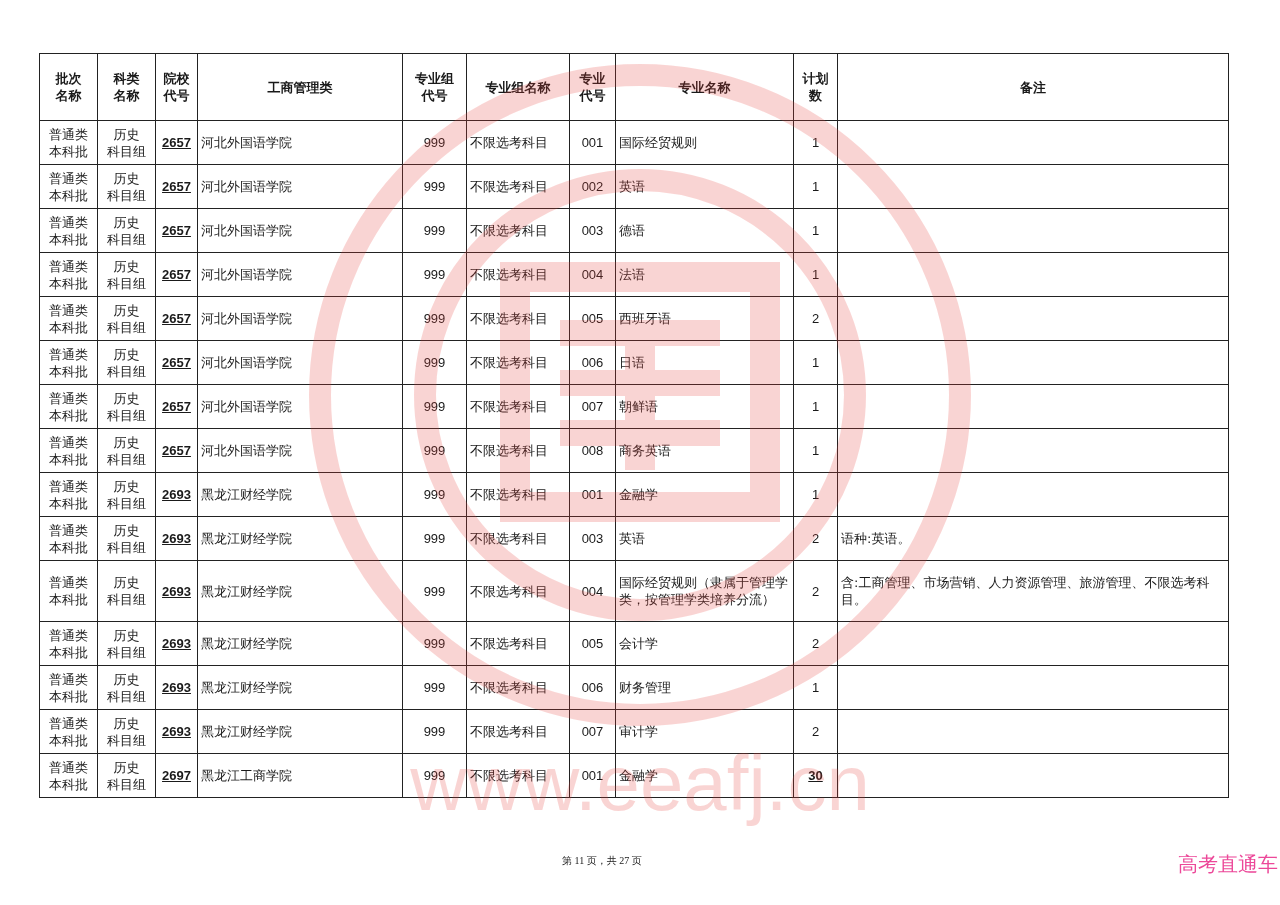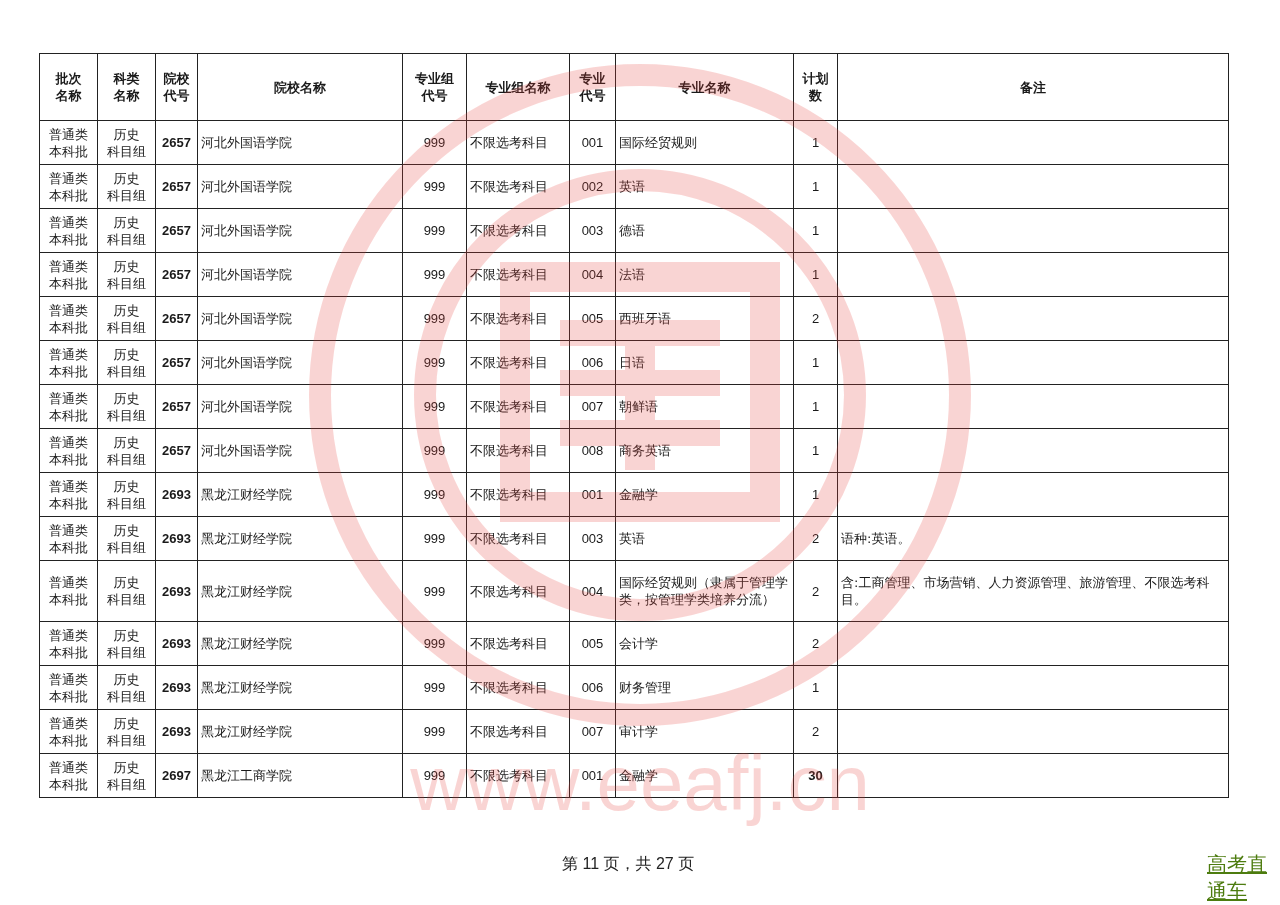--- a/index.html
+++ b/index.html
@@ -20,30 +20,30 @@
       padding: 0 3px;
       font-size: 13px;
       line-height: 17px;
       vertical-align: middle;
     }
     .doc-table th { font-weight: bold; text-align: center; font-size: 13px; height: 66px; }
     .doc-table td { height: 43px; }
     .c { text-align: center; }
     .l { text-align: left; margin-top: 16px; }
     .num { font-family: "Liberation Sans", sans-serif; font-size: 14px; }
-    .bold { font-weight: bold; }
+    .bold { font-weight: bold; text-decoration: underline; }
     .row-tall td { height: 60px; }
     .footer-page {
       position: absolute; left: 562px; top: 854px;
-      font-family: Liberation Sans, sans-serif;
-      font-size: 16px; color: #222; z-index: 3;
+      font-family: Liberation Serif, serif;
+      font-size: 10px; color: #222; z-index: 3;
     }
     .footer-brand {
-      position: absolute; left: 1207px; top: 851px;
-      font-size: 20px; color: #4d7c0f; z-index: 3; text-decoration: underline;
+      position: absolute; left: 1178px; top: 851px;
+      font-size: 20px; color: #ec4899; z-index: 3;
     }
   </style>
 </head>
 <body>
 
 <svg class="watermark" viewBox="0 0 1280 905" xmlns="http://www.w3.org/2000/svg">
   <g opacity="0.22" fill="none" stroke="#e8413c">
     <circle cx="640" cy="395" r="320" stroke-width="22"></circle>
     <circle cx="640" cy="395" r="215" stroke-width="22"></circle>
   </g>
@@ -71,21 +71,21 @@
       <col style="width:46px">
       <col style="width:178px">
     <col style="width:44px">
       <col style="width:391px">
   </colgroup>
   <thead>
     <tr>
       <th><span>批次</span><br><span>名称</span></th>
       <th><span>科类</span><br><span>名称</span></th>
       <th><span>院校</span><br><span>代号</span></th>
-      <th><span>院校名称</span></th>
+      <th><span>工商管理类</span></th>
       <th><span>专业组</span><br><span>代号</span></th>
       <th><span>专业组名称</span></th>
       <th><span>专业</span><br><span>代号</span></th>
       <th><span>专业名称</span></th>
       <th><span>计划</span><br><span>数</span></th>
       <th><span>备注</span></th>
     </tr>
   </thead>
   <tbody>
     <tr>

